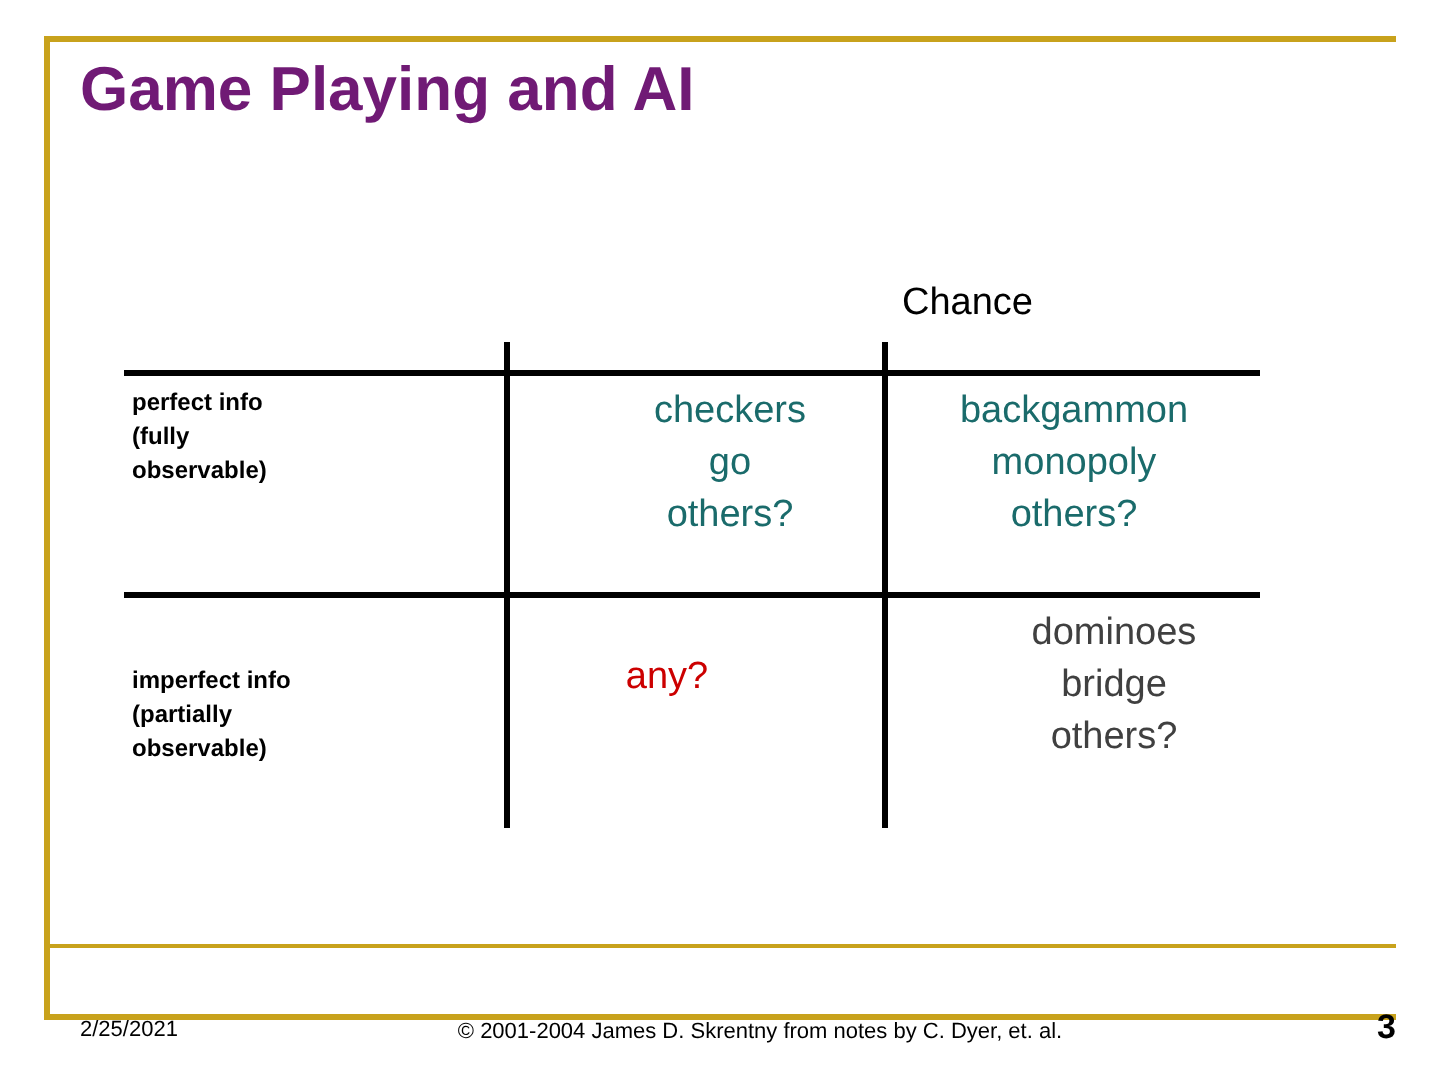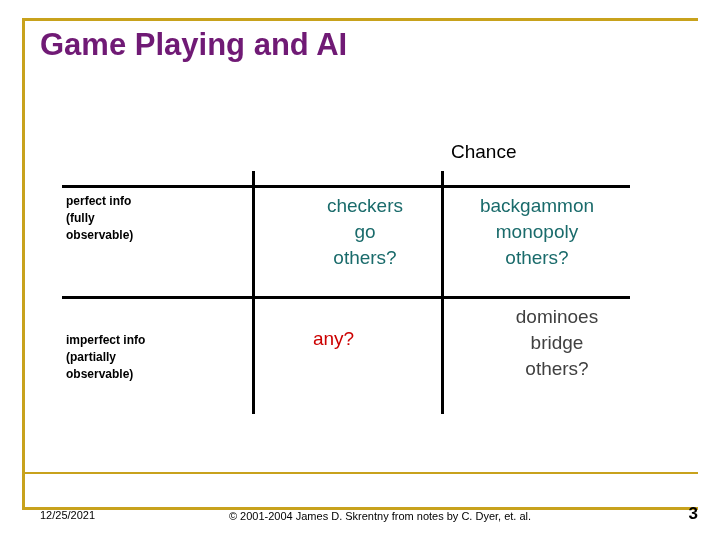--- a/index.html
+++ b/index.html
@@ -189,17 +189,17 @@
 monopoly
 others?</div>
     <div class="cell c21" style="white-space: pre-line;">any?</div>
     <div class="cell c22" style="white-space: pre-line;">dominoes
 bridge
 others?</div>
 
   </div>
 
   <div class="footer-rule"></div>
-  <div class="footer-date">12/25/2021</div>
+  <div class="footer-date">2/25/2021</div>
   <div class="footer-center">© 2001-2004 James D. Skrentny from notes by C. Dyer, et. al.</div>
   <div class="footer-page">3</div>
 
 </div>
 
 </body></html>

